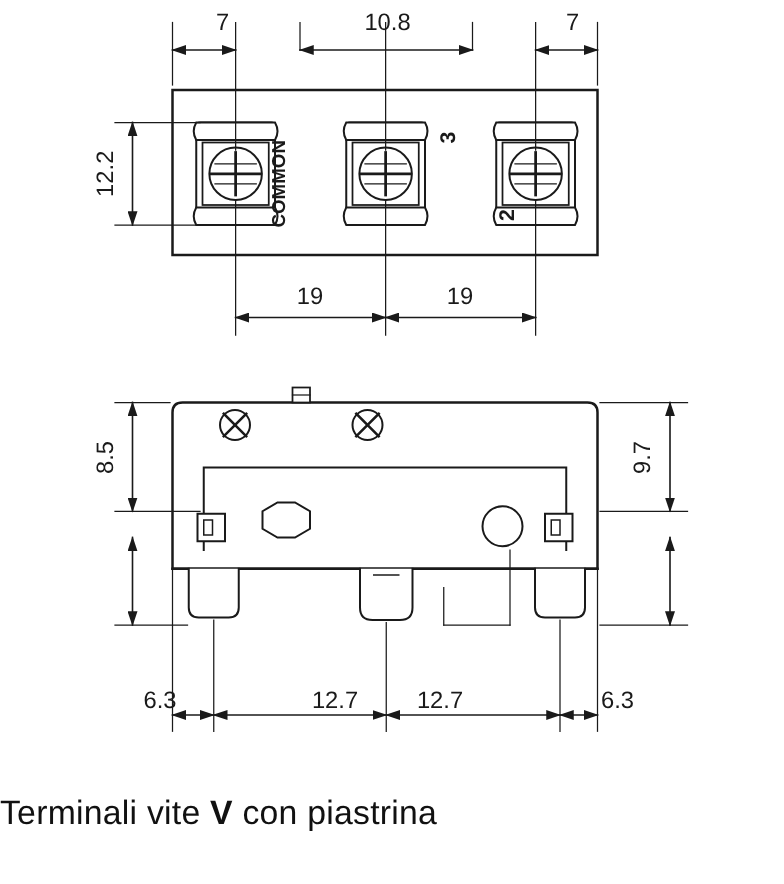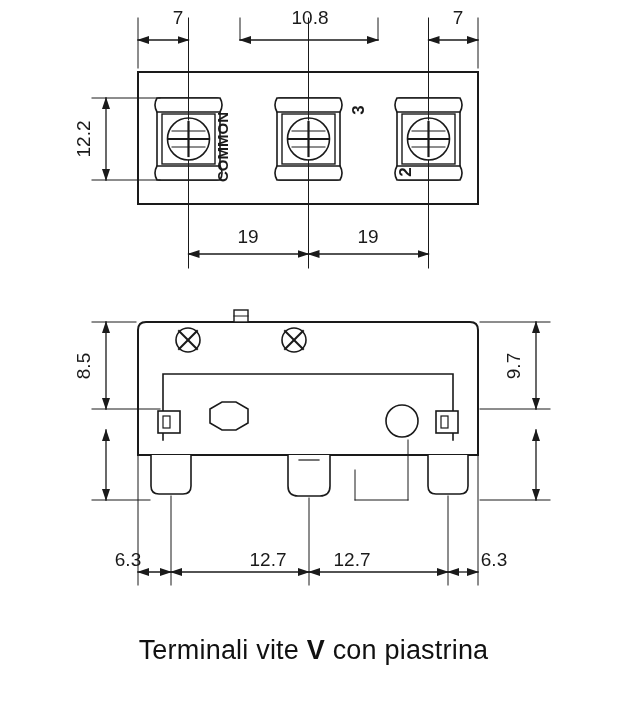--- a/index.html
+++ b/index.html
@@ -25,21 +25,21 @@
   svg.drawing {
     display: block;
     width: 627px;
     height: 707px;
   }
   .caption {
     position: absolute;
     left: 0;
     top: 635px;
     width: 627px;
-    text-align: center;
+    text-align: left;
     font-size: 27px;
     letter-spacing: 0.2px;
     color: #111;
     white-space: nowrap;
   }
   .caption .bold {
     font-weight: bold;
   }
 </style>
 </head>

